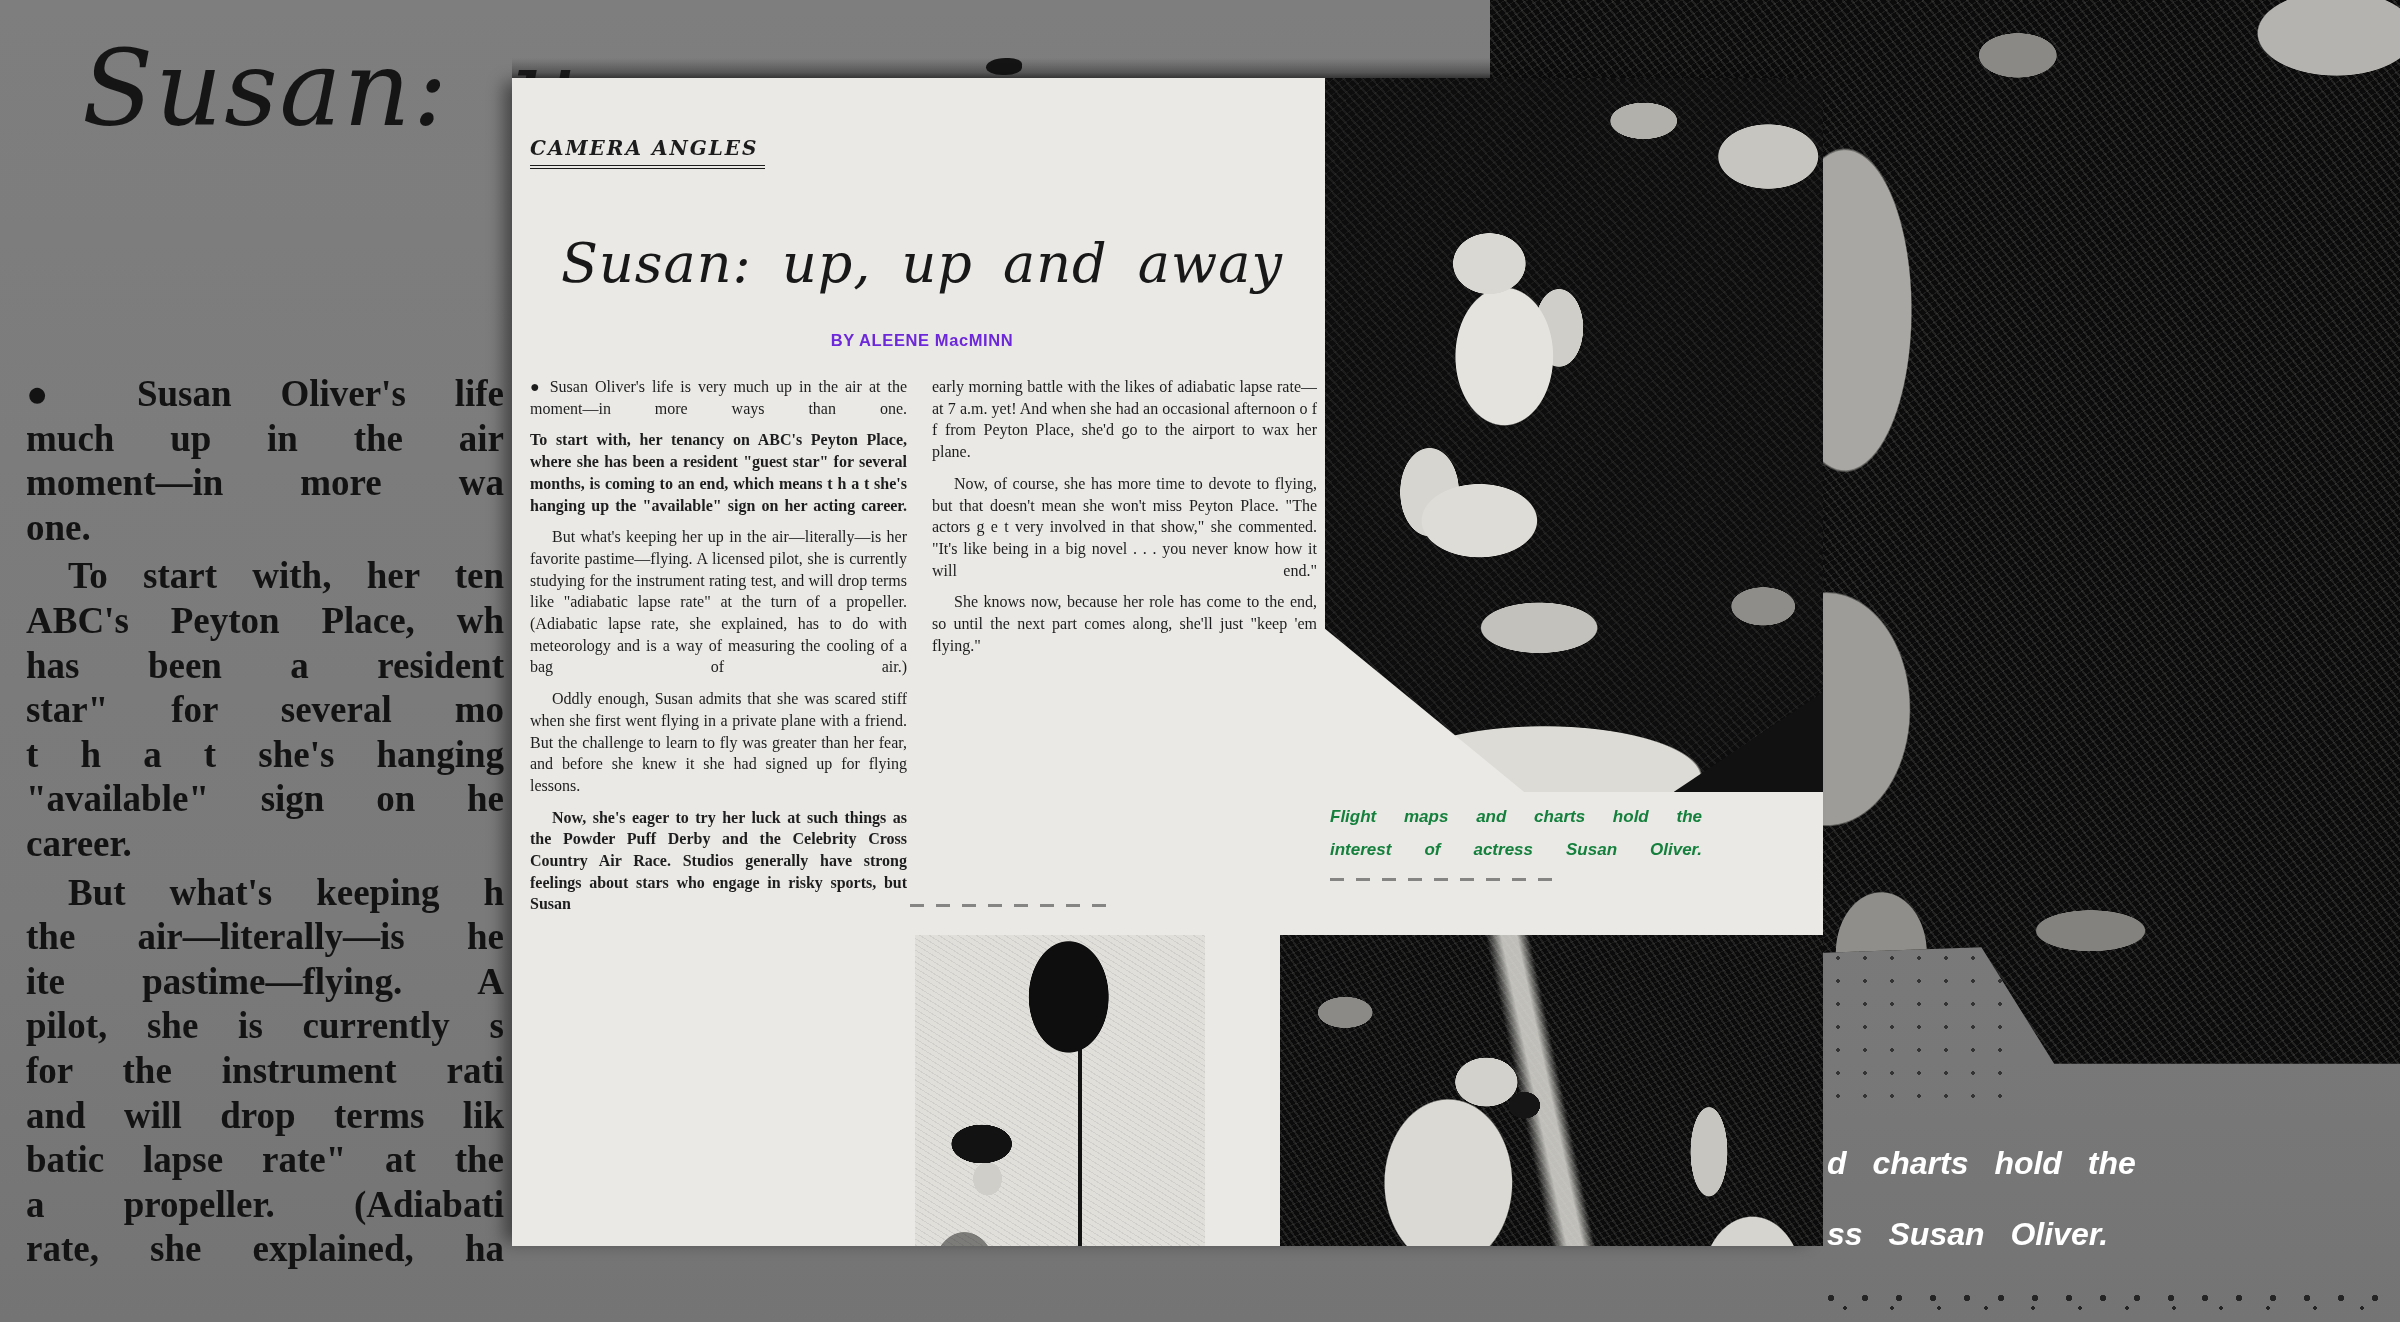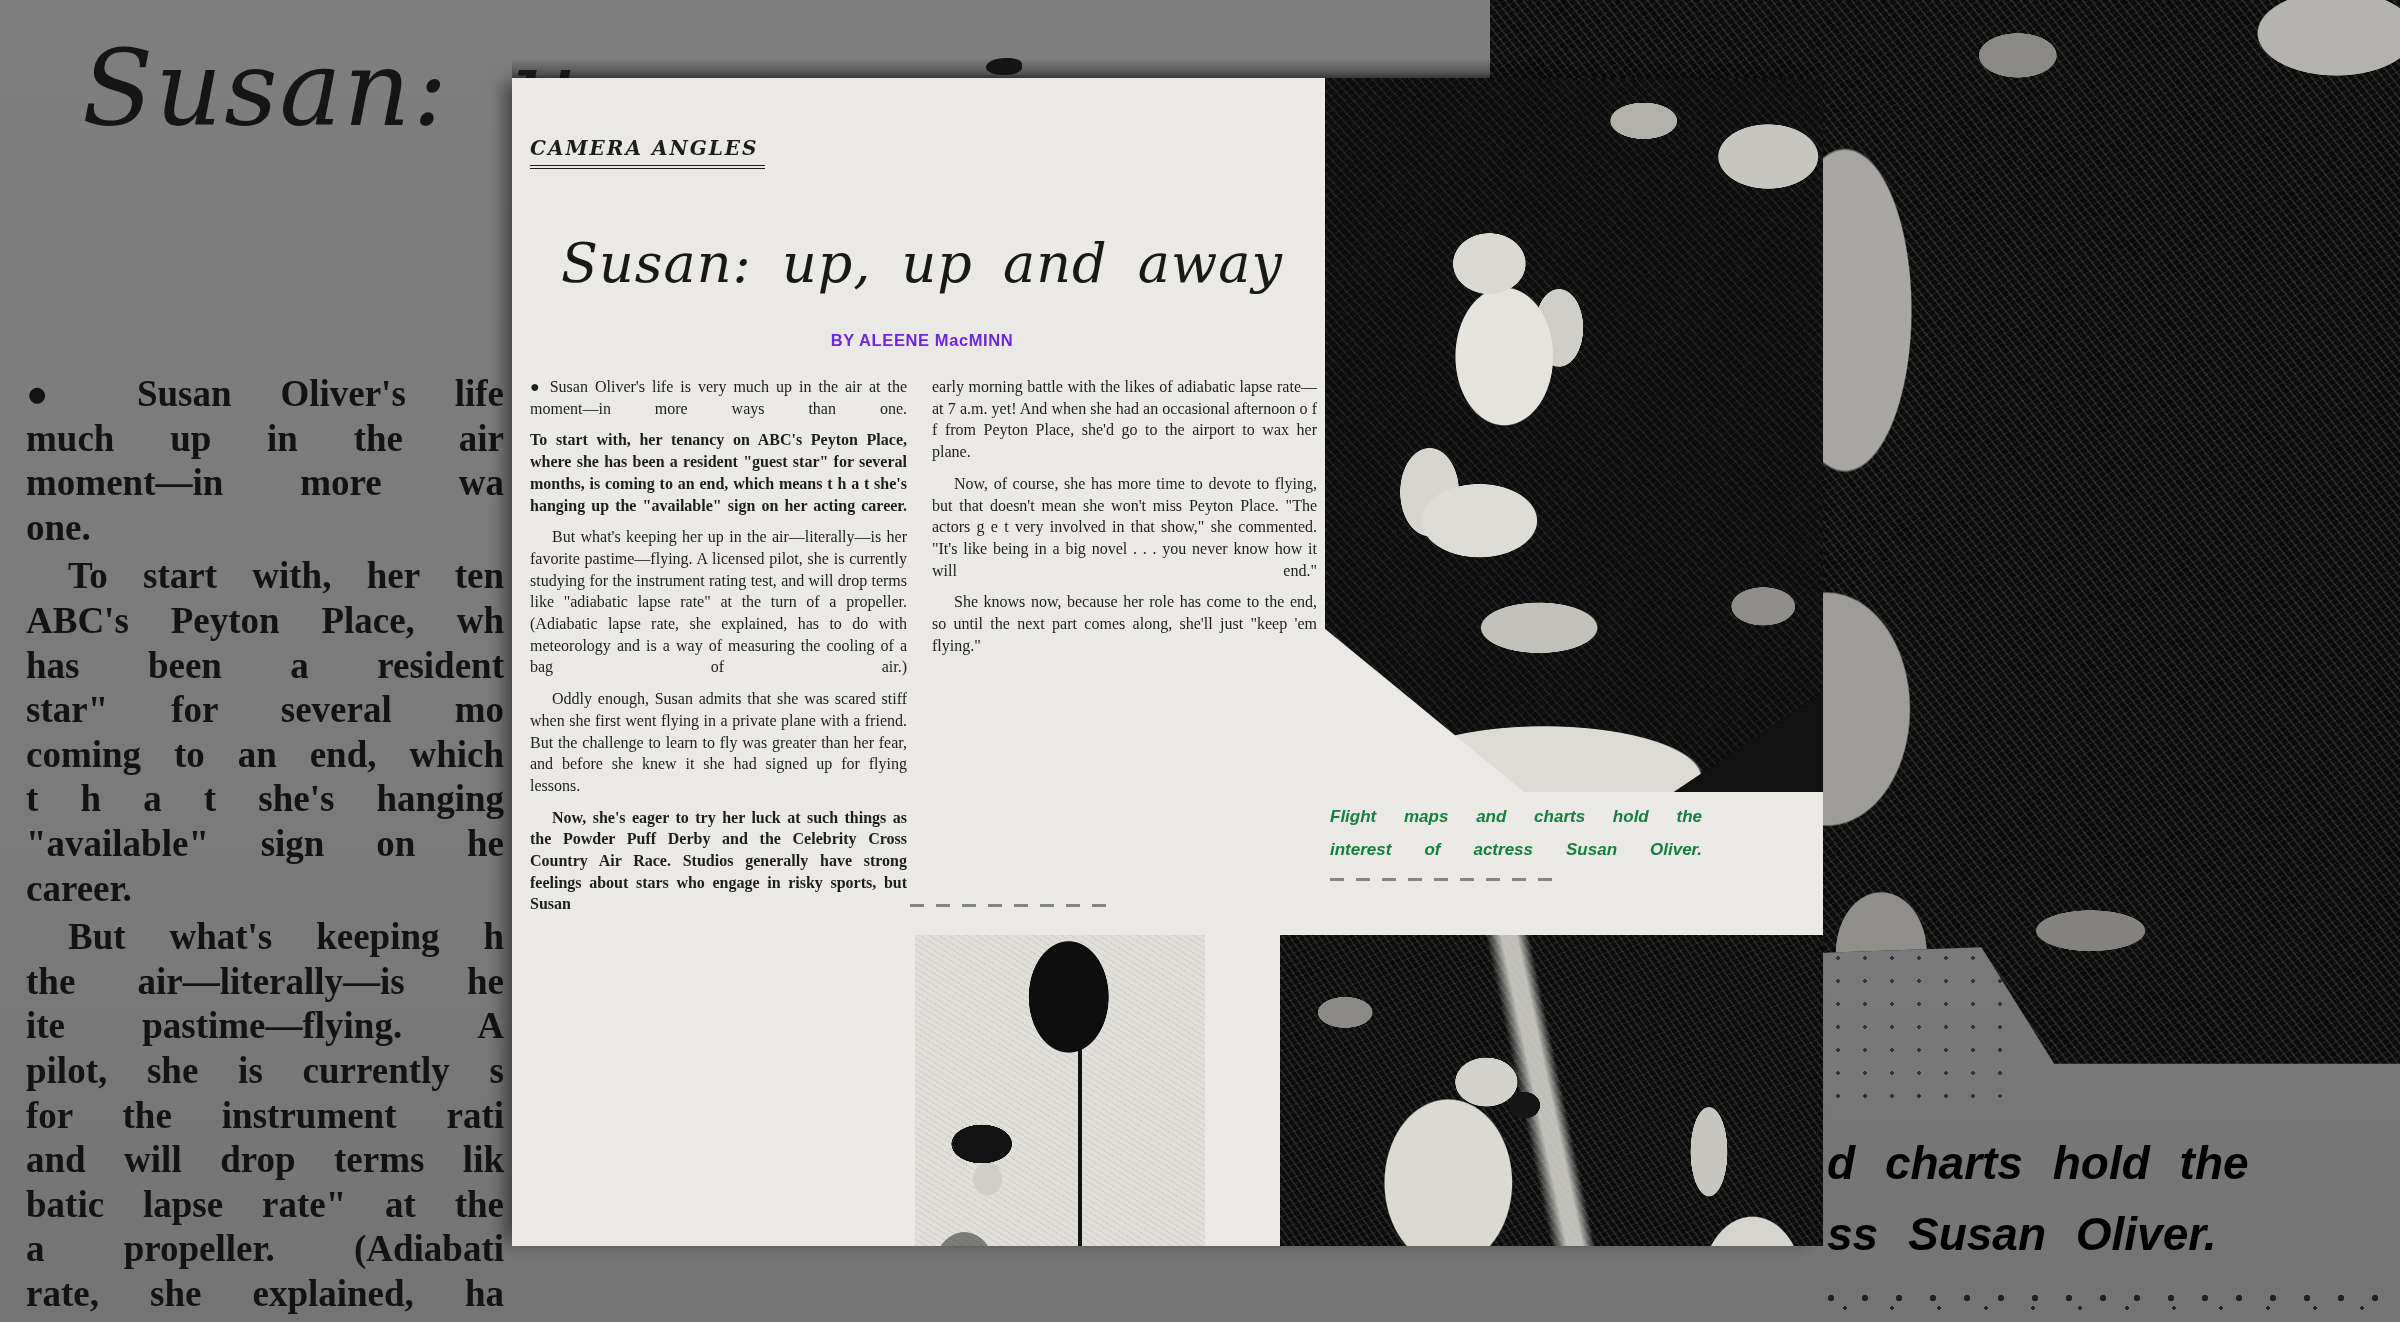--- a/index.html
+++ b/index.html
@@ -22,21 +22,21 @@
     background-image:
       radial-gradient(ellipse 120px 290px at 39% 28%,#a8a7a3 0 55%,rgba(168,167,163,0) 56%),
       radial-gradient(ellipse 150px 210px at 37% 64%,#9d9c98 0 55%,rgba(157,156,152,0) 56%),
       radial-gradient(ellipse 90px 120px at 43% 86%,#8f8e8a 0 50%,rgba(143,142,138,0) 51%),
       radial-gradient(ellipse 130px 70px at 93% 3%,#b4b3af 0 60%,rgba(180,179,175,0) 61%),
       radial-gradient(ellipse 70px 40px at 58% 5%,#8a8985 0 55%,rgba(138,137,133,0) 56%),
       radial-gradient(ellipse 120px 45px at 66% 84%,#83827e 0 45%,rgba(131,130,126,0) 46%),
       repeating-linear-gradient(52deg,rgba(190,190,186,.13) 0 2px,rgba(0,0,0,0) 2px 7px),
       repeating-linear-gradient(-33deg,rgba(200,200,196,.09) 0 1px,rgba(0,0,0,0) 1px 6px);}
   .bg-caption{position:absolute;left:1827px;top:1128px;font-family:"Liberation Sans",sans-serif;
-    font-style:italic;font-weight:700;font-size:46px;line-height:71px;color:#000000;word-spacing:17px;white-space:nowrap;}
+    font-style:italic;font-weight:700;font-size:32px;line-height:71px;color:#ffffff;word-spacing:17px;white-space:nowrap;}
   .bg-speck-a{position:absolute;left:1832px;top:952px;width:180px;height:150px;opacity:.8;
     background-image:radial-gradient(circle 2px at 6px 6px,#222 97%,rgba(0,0,0,0));background-size:27px 23px;}
   .bg-speck-b{position:absolute;left:1823px;top:1288px;width:577px;height:34px;opacity:.9;
     background-image:radial-gradient(circle 3px at 8px 10px,#1c1c1c 97%,rgba(0,0,0,0)),
                      radial-gradient(circle 2px at 22px 20px,#1c1c1c 97%,rgba(0,0,0,0));
     background-size:34px 30px,47px 28px;}
 
   
   .edge-band{position:absolute;left:512px;top:58px;width:978px;height:20px;z-index:2;
     background:linear-gradient(to bottom,rgba(40,40,40,0) 0%,rgba(35,35,35,.38) 72%,rgba(25,25,25,.62) 100%);}
@@ -124,21 +124,20 @@
 
   <div class="bg-body">
     <div class="bline">● Susan Oliver's life</div>
     <div class="bline">much up in the air</div>
     <div class="bline">moment—in more wa</div>
     <div class="bline short">one.</div>
     <div class="bline pstart">To start with, her ten</div>
     <div class="bline">ABC's Peyton Place, wh</div>
     <div class="bline">has been a resident</div>
     <div class="bline">star" for several mo</div>
-    <div class="bline">coming to an end, which</div>
     <div class="bline">t h a t she's hanging</div>
     <div class="bline">"available" sign on he</div>
     <div class="bline short">career.</div>
     <div class="bline pstart">But what's keeping h</div>
     <div class="bline">the air—literally—is he</div>
     <div class="bline">ite pastime—flying. A</div>
     <div class="bline">pilot, she is currently s</div>
     <div class="bline">for the instrument rati</div>
     <div class="bline">and will drop terms lik</div>
     <div class="bline">batic lapse rate" at the</div>

